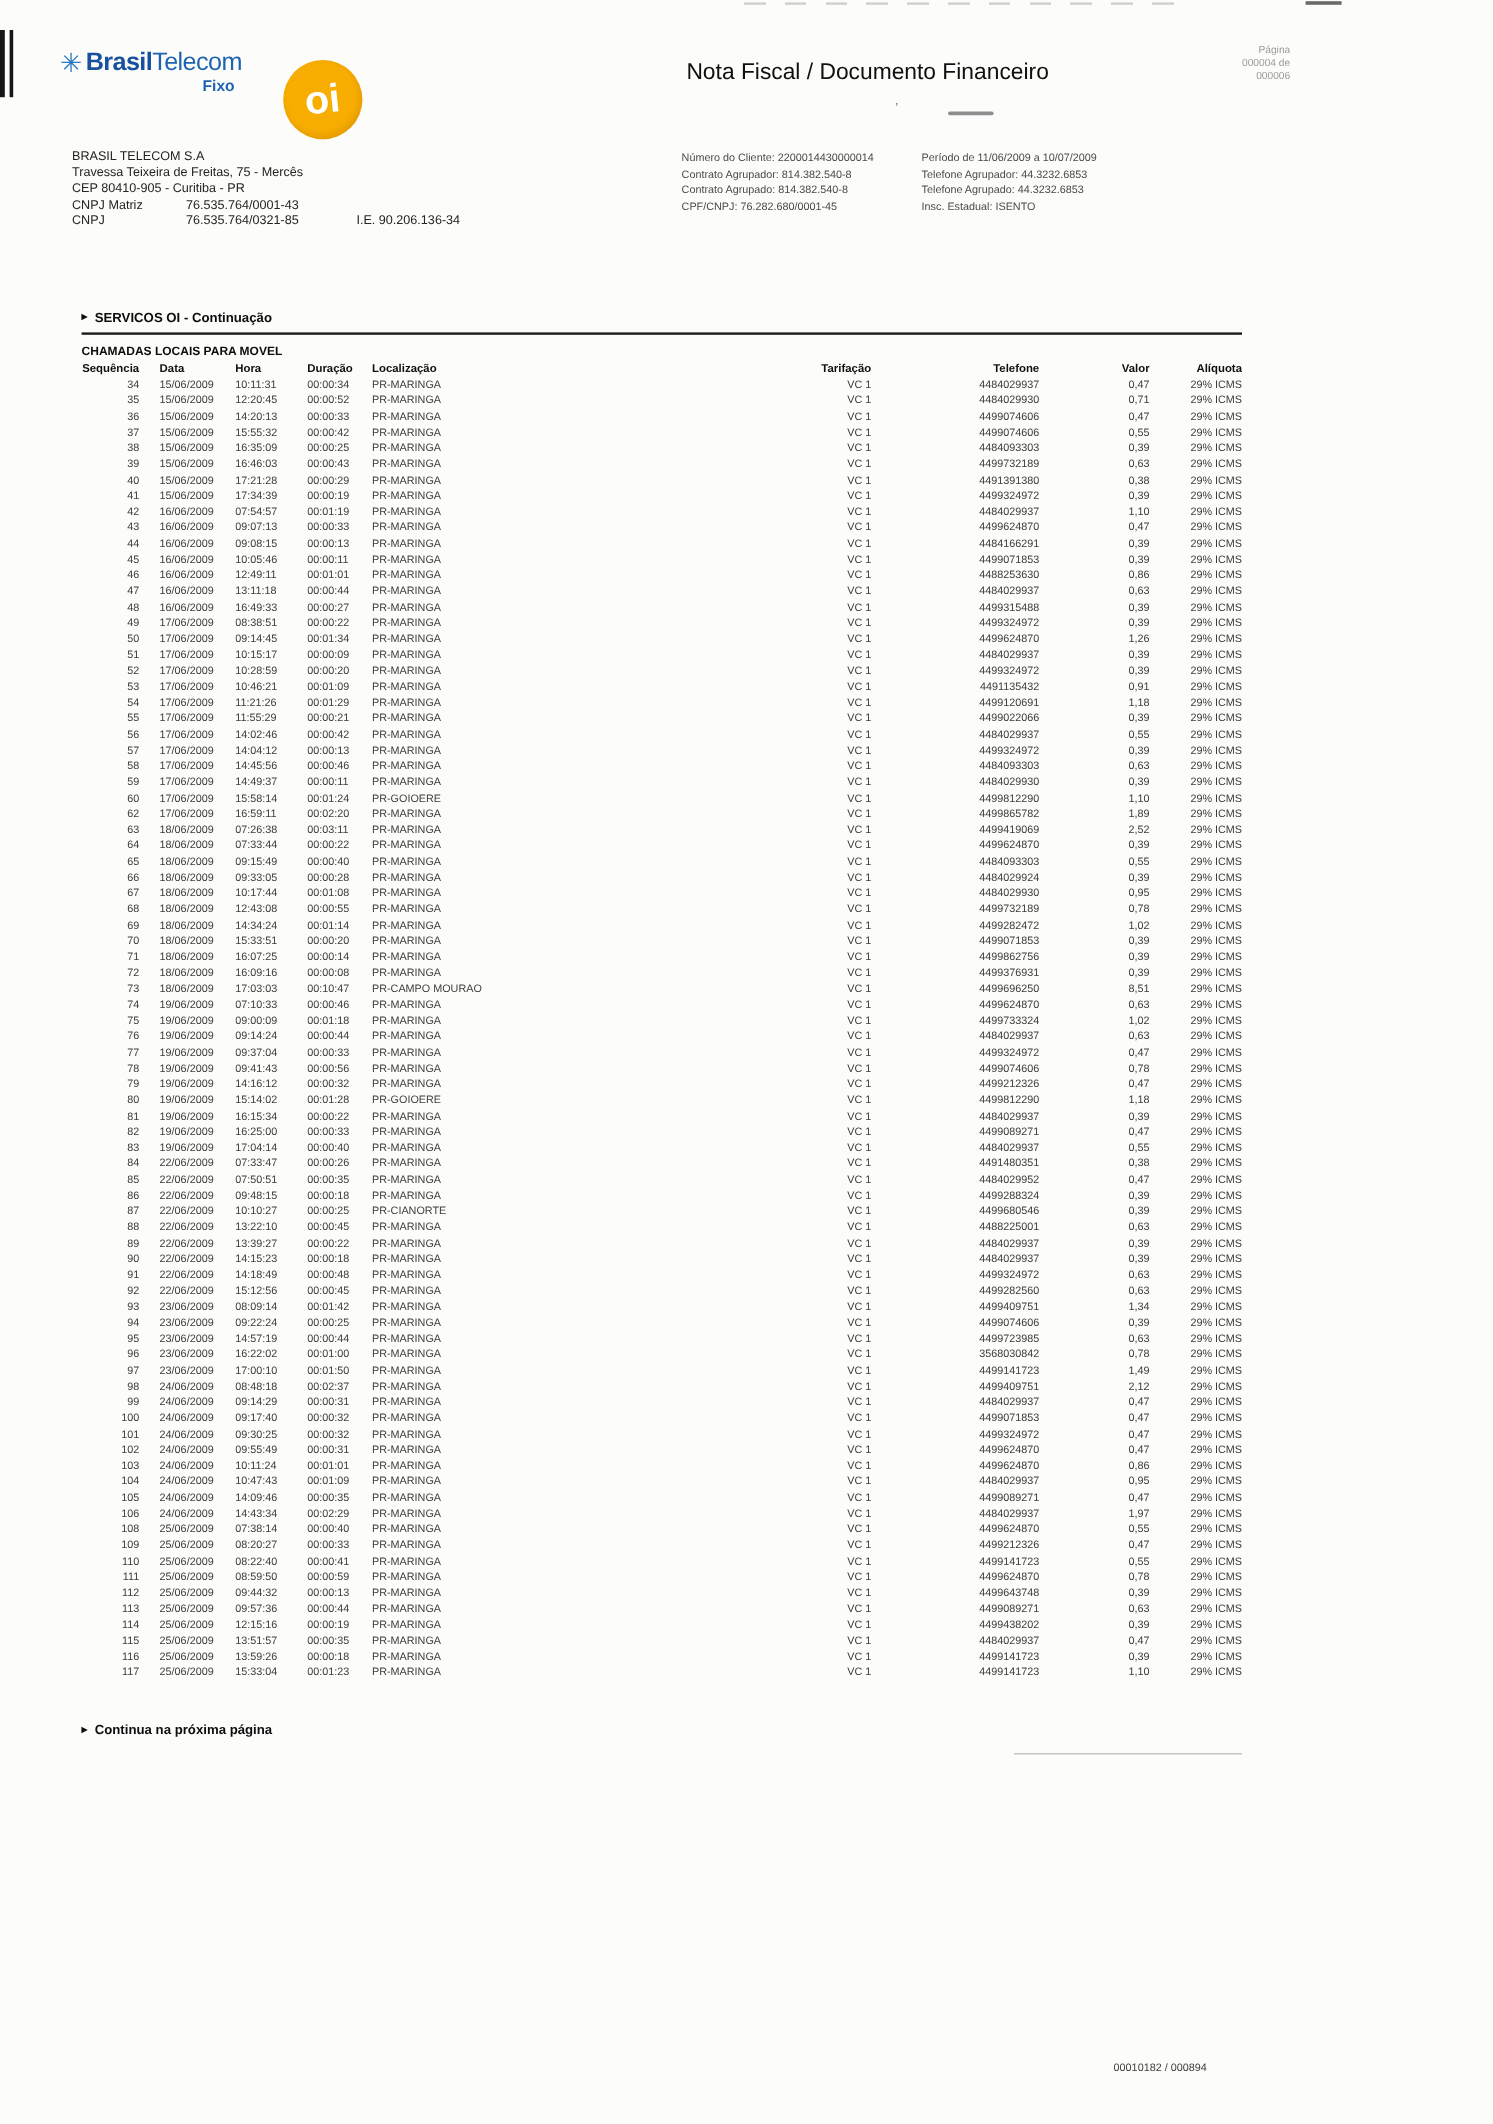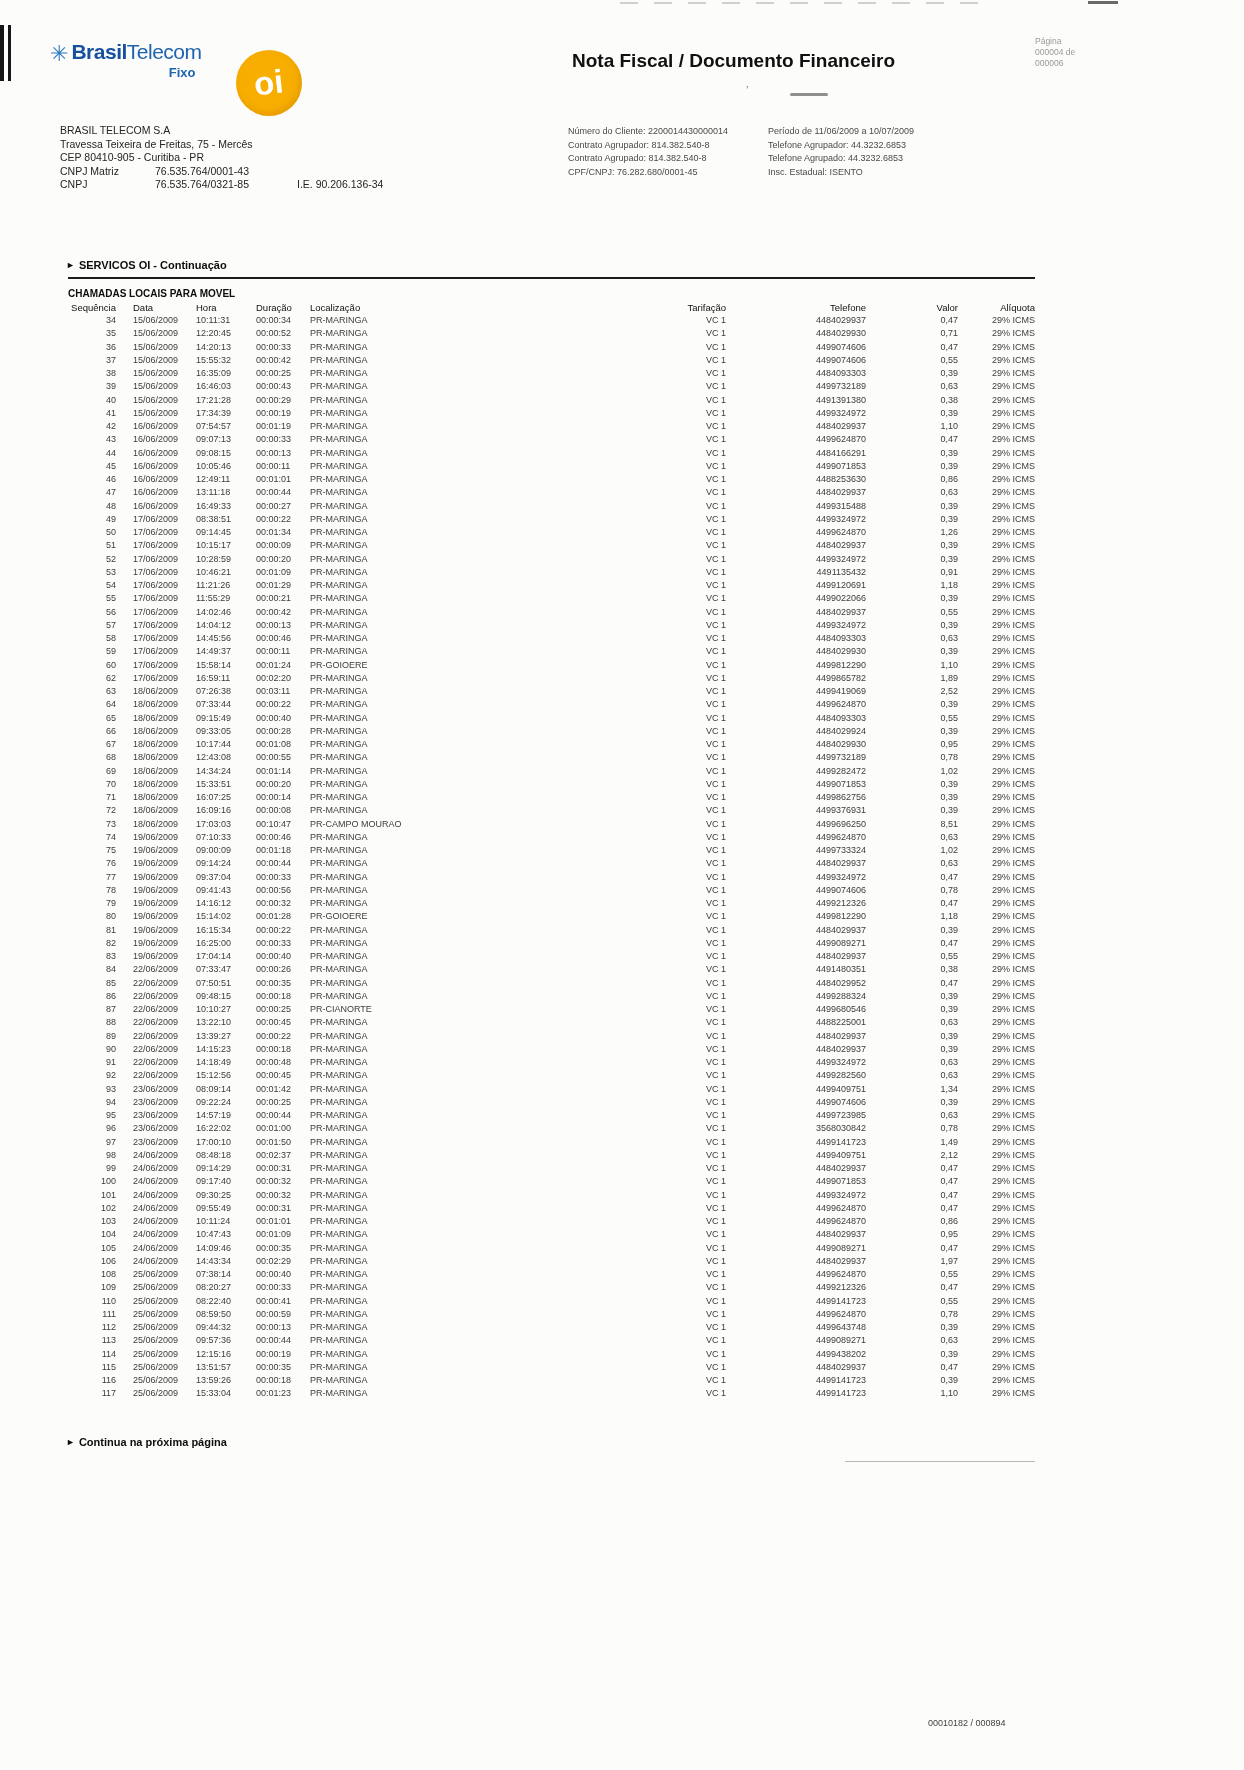--- a/index.html
+++ b/index.html
@@ -25,40 +25,40 @@
   .bt-logo { position:absolute; left:50px; top:40px; }
   .bt-star { color:#2b7abf; font-size:22px; vertical-align:-2px; margin-right:3px; }
   .bt-bold { font-weight:bold; color:#17509e; font-size:21px; letter-spacing:-0.5px; }
   .bt-light { color:#1d63b0; font-size:21px; letter-spacing:-0.5px; }
   .bt-fixo { text-align:right; color:#1d63b0; font-weight:bold; font-size:13px; margin-top:-2px; padding-right:6px; }
   .oi-logo { position:absolute; left:236px; top:50px; width:66px; height:66px; border-radius:50%;
     background:#f7ae00; display:flex; align-items:center; justify-content:center;
     box-shadow: inset -2px -3px 6px rgba(200,120,0,.35); }
   .oi-logo span { color:#fff; font-weight:bold; font-size:33px; transform:rotate(-6deg); }
 
-  .doc-title { position:absolute; left:572px; top:50px; font-size:19px; font-weight:bold; color:#101010; }
-
-  .page-info { position:absolute; left:1035px; top:36px; font-size:8.5px; color:#9a9a9a; line-height:11px; }
+  .doc-title { position:absolute; left:572px; top:50px; font-size:19px; font-weight:normal; color:#101010; }
+
+  .page-info { position:absolute; left:1035px; top:36px; font-size:8.5px; color:#9a9a9a; line-height:11px;text-align:right; }
 
   .company { position:absolute; left:60px; top:124px; font-size:10.5px; color:#242424; line-height:13.5px; }
   .company .lbl { display:inline-block; width:95px; }
   .company .ie { margin-left:48px;text-align:right; }
 
   .client-left  { position:absolute; left:568px; top:125px; font-size:9px; color:#4a4a4a; line-height:13.5px; }
   .client-right { position:absolute; left:768px; top:125px; font-size:9px; color:#4a4a4a; line-height:13.5px; }
 
   .section-header { position:absolute; left:66px; top:259px; font-size:11px; font-weight:bold; color:#0d0d0d; }
   .arrow { font-size:9px; margin-right:4px; vertical-align:1px; }
   .rule { position:absolute; left:68px; top:277px; width:967px; height:2px; background:#1c1c1c; }
 
   .table-title { position:absolute; left:68px; top:288px; font-size:10px; font-weight:bold; color:#0d0d0d; }
 
   table.calls { position:absolute; left:68px; top:300px; width:967px;
     border-collapse:collapse; table-layout:fixed; }
-  table.calls th { font-size:9.5px; font-weight:normal; color:#101010; padding:0; height:14px;
+  table.calls th { font-size:9.5px; font-weight:bold; color:#101010; padding:0; height:14px;
     white-space:nowrap; overflow:hidden; }
   table.calls td { font-size:9px; color:#3c3c3c; padding:0; height:13.25px; line-height:13.25px;
     white-space:nowrap; overflow:hidden; }
   table.calls th:nth-child(1), table.calls td:nth-child(1) { text-align:right; }
   table.calls th:nth-child(2), table.calls td:nth-child(2) { text-align:left; padding-left:17px; }
   table.calls th:nth-child(3), table.calls td:nth-child(3),
   table.calls th:nth-child(4), table.calls td:nth-child(4),
   table.calls th:nth-child(5), table.calls td:nth-child(5) { text-align:left; }
   table.calls th:nth-child(6), table.calls td:nth-child(6),
   table.calls th:nth-child(7), table.calls td:nth-child(7),

